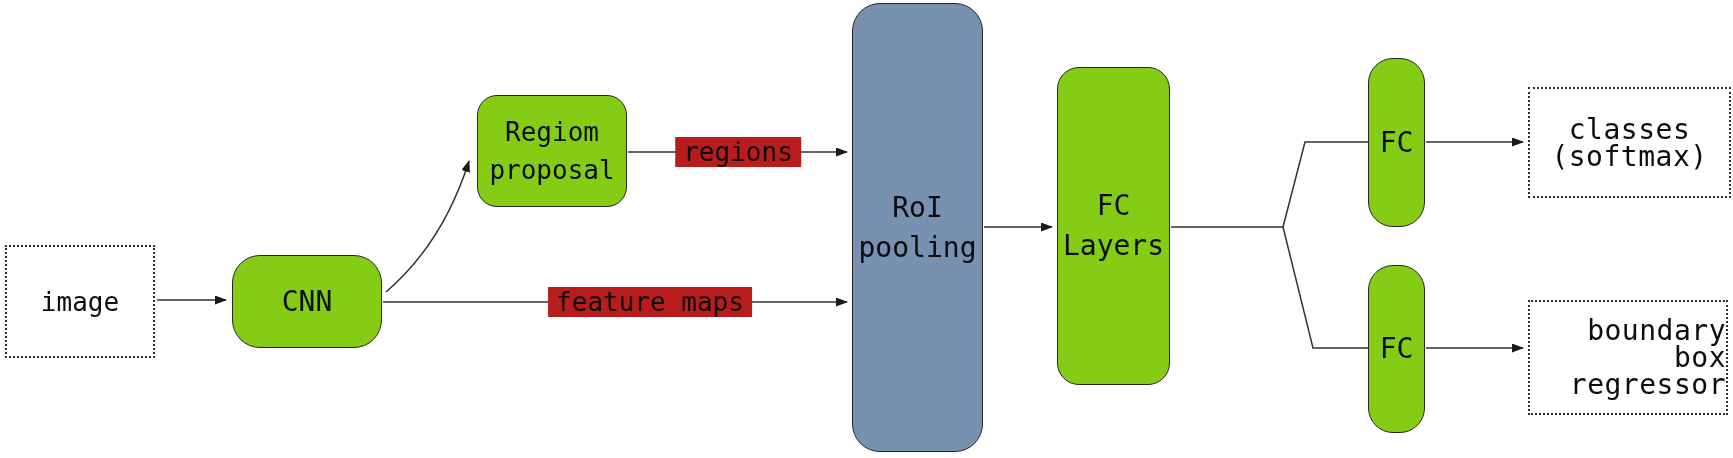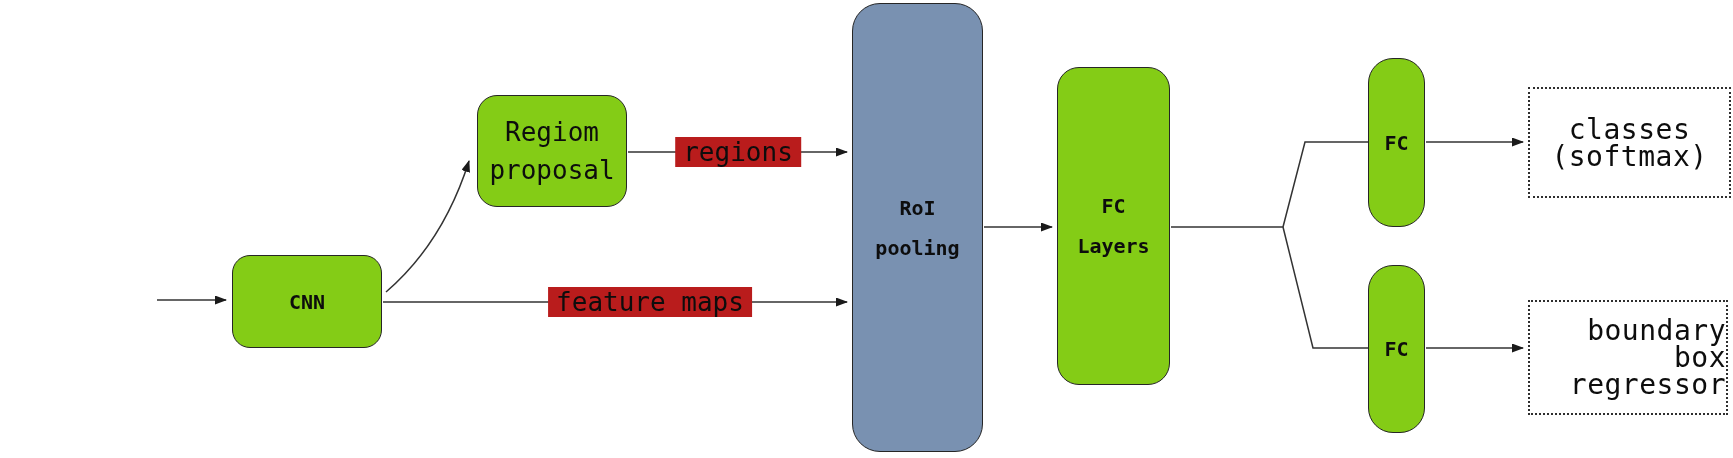--- a/index.html
+++ b/index.html
@@ -19,21 +19,21 @@
     align-items: center;
     justify-content: center;
     text-align: center;
     box-sizing: border-box;
   }
   .fill  { border: 1.6px solid #262626; }
   .teal  { background: #84cc16; }
   .blue  { background: #7991B1; }
   .dotted { border: 2px dotted #2e2e2e; background: #ffffff; }
   .label { white-space: pre-line; }
-  .fs-xl { font-size: 20px; line-height: 40px; font-weight: bold; }
+  .fs-xl { font-size: 28px; line-height: 40px; }
   .fs-lg { font-size: 26px; line-height: 38px; }
   .fs-sm { font-size: 28px; line-height: 27px; letter-spacing: 0.5px; }
   .edge-label {
     position: absolute;
     transform: translate(-50%, -50%);
     background: #b91c1c;
     padding: 0 8px;
     font-size: 26px;
     line-height: 30px;
     white-space: nowrap;
@@ -57,22 +57,25 @@
       <line x1="383" y1="302" x2="847" y2="302" marker-end="url(#arrow)"></line>
       <line x1="984" y1="227" x2="1052" y2="227" marker-end="url(#arrow)"></line>
       <line x1="1171" y1="227" x2="1283" y2="227"></line>
       <polyline points="1283,227 1305,142 1368,142"></polyline>
       <polyline points="1283,227 1313,348 1368,348"></polyline>
       <line x1="1426" y1="142" x2="1523" y2="142" marker-end="url(#arrow)"></line>
       <line x1="1426" y1="348" x2="1523" y2="348" marker-end="url(#arrow)"></line>
     </g>
   </svg>
 
+  <div class="node dotted" style="left:5px; top:245px; width:150px; height:113px;">
+    <span class="label fs-lg">image</span>
+  </div>
 
-  <div class="node fill teal" style="left:232px; top:255px; width:150px; height:93px; border-radius:18px;">
+  <div class="node fill teal" style="left:232px; top:255px; width:150px; height:93px; border-radius:28px;">
     <span class="label fs-xl">CNN</span>
   </div>
 
   <div class="node fill teal" style="left:477px; top:95px; width:150px; height:112px; border-radius:20px;">
     <span class="label fs-lg">Regiom
 proposal</span>
   </div>
 
   <div class="node fill blue" style="left:852px; top:3px; width:131px; height:449px; border-radius:28px;">
     <span class="label fs-xl">RoI

